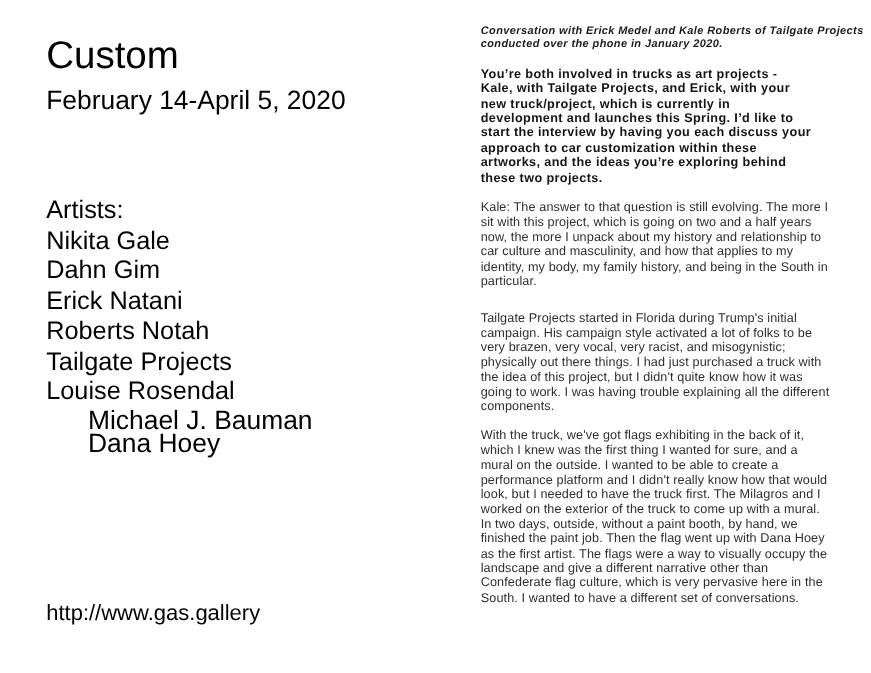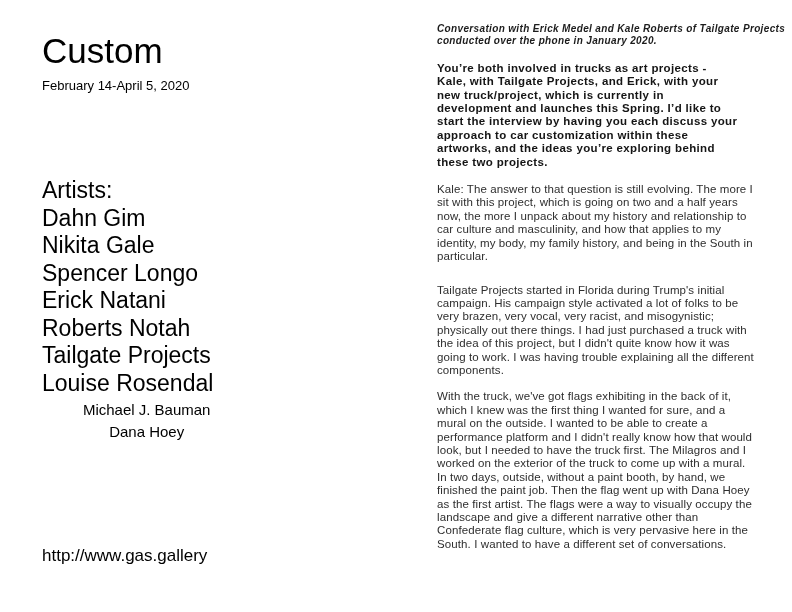--- a/index.html
+++ b/index.html
@@ -35,44 +35,43 @@
     font-size: 35px;
     font-weight: 400;
     line-height: 1.1;
     letter-spacing: 0px;
     color: #000000;
   }
   .date {
     position: absolute;
     left: 0;
     top: 78px;
-    font-size: 13px;
+    font-size: 24px;
     line-height: 1.2;
     color: #000000;
   }
   .artists-block {
     position: absolute;
     left: 0;
     top: 177px;
     font-size: 23px;
     line-height: 27.5px;
     color: #000000;
   }
   .collabs {
     padding-left: 38px;
     padding-top: 2px;
-    font-size: 15px;
+    font-size: 24px;
     line-height: 21.5px;
-    text-align: center;
   }
   .url {
     position: absolute;
     left: 0;
     top: 546px;
-    font-size: 17px;
+    font-size: 20px;
     line-height: 1.2;
     color: #000000;
   }
   
   .right-col {
     position: absolute;
     left: 437px;
     top: 0;
     width: 385px;
   }
@@ -112,23 +111,22 @@
 <body>
 
 <div class="page">
 
   <div class="left-col">
     <h1 class="title">Custom</h1>
     <div class="date">February 14-April 5, 2020</div>
 
     <div class="artists-block">
       <div>Artists:</div>
+      <div>Nikita Gale</div>
       <div>Dahn Gim</div>
-      <div>Nikita Gale</div>
-      <div>Spencer Longo</div>
       <div>Erick Natani</div>
       <div>Roberts Notah</div>
       <div>Tailgate Projects</div>
       <div>Louise Rosendal</div>
       <div class="collabs">
         <div>Michael J. Bauman</div>
         <div>Dana Hoey</div>
       </div>
     </div>
 

